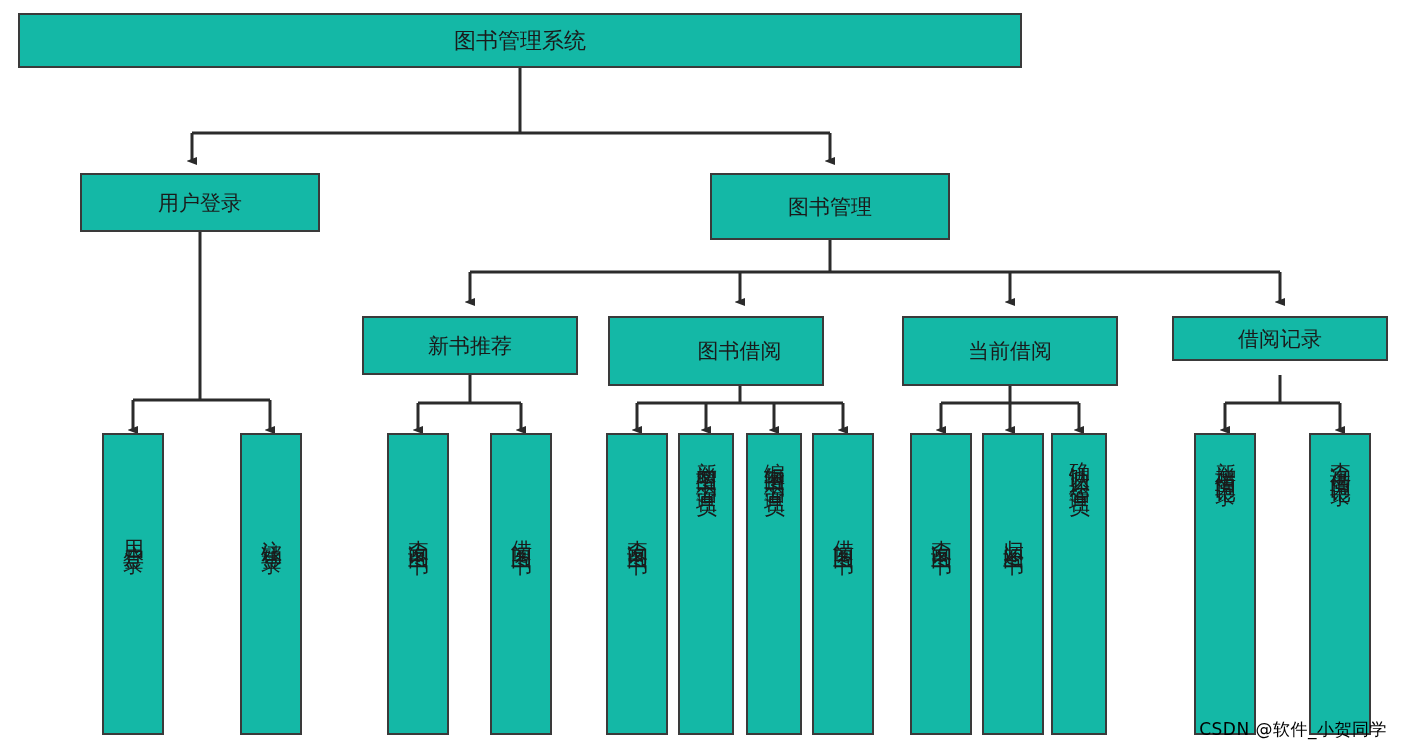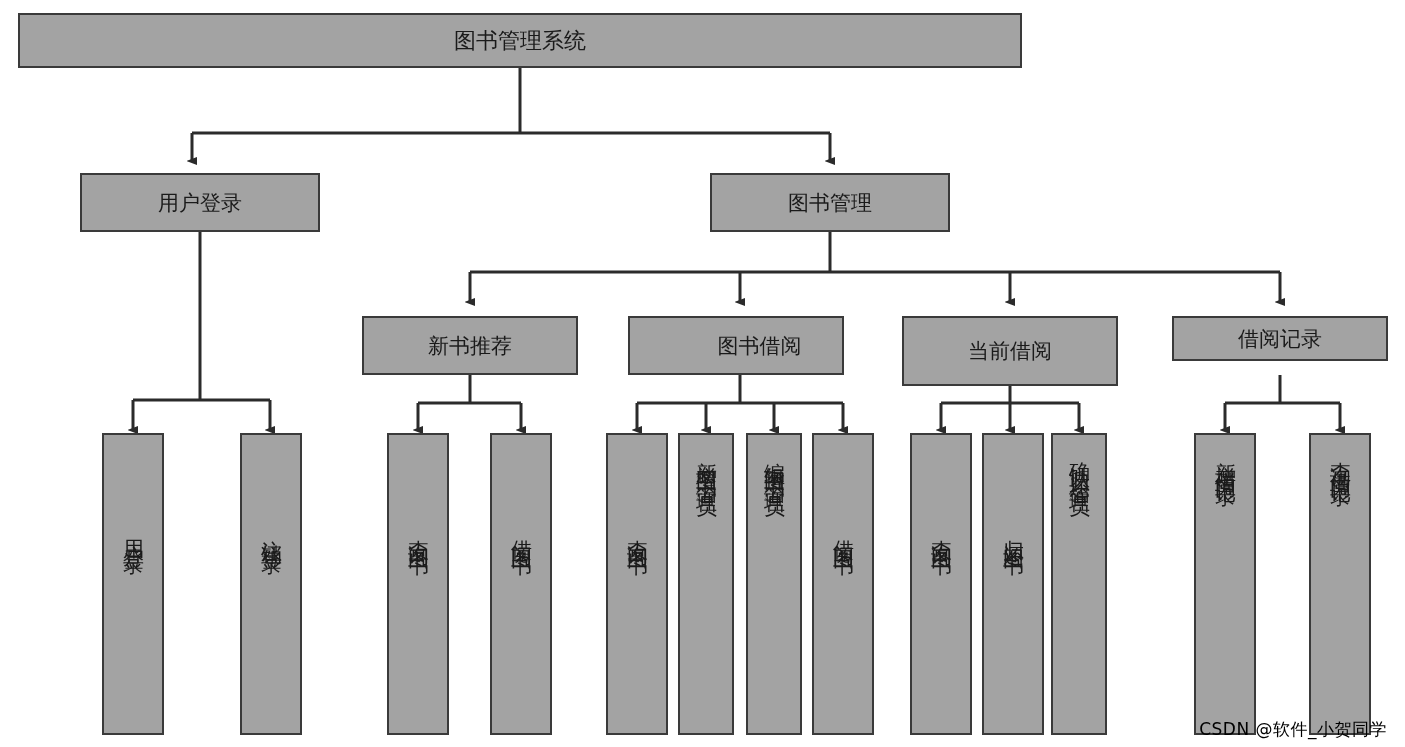--- a/index.html
+++ b/index.html
@@ -14,21 +14,21 @@
     position: relative;
     width: 1405px;
     height: 747px;
     background: #ffffff;
     overflow: hidden;
   }
   .node {
     position: absolute;
     box-sizing: border-box;
     border: 2px solid #3a3a3a;
-    background: #a3a3a3;
+    background: #14b8a6;
     display: flex;
     align-items: center;
     justify-content: center;
     color: #1a1a1a;
   }
   .node.root {
     font-size: 22px;
   }
   .node.lvl1 {
     font-size: 21px;
@@ -129,29 +129,29 @@
   </svg>
 
   <div class="node root" style="left:18px; top:13px; width:1004px; height:55px;">
     <span>图书管理系统</span>
   </div>
 
   <div class="node lvl1" style="left:80px; top:173px; width:240px; height:59px;">
     <span>用户登录</span>
   </div>
 
-  <div class="node lvl1" style="left:710px; top:173px; width:240px; height:59px;">
+  <div class="node lvl1" style="left:710px; top:173px; width:240px; height:67px;">
     <span>图书管理</span>
   </div>
 
   <div class="node lvl2" style="left:362px; top:316px; width:216px; height:59px;">
     <span>新书推荐</span>
   </div>
 
-  <div class="node lvl2" style="left:628px; top:316px; width:216px; height:59px;padding-left:47px;">
+  <div class="node lvl2" style="left:608px; top:316px; width:216px; height:70px;padding-left:47px;">
     <span>图书借阅</span>
   </div>
 
   <div class="node lvl2" style="left:902px; top:316px; width:216px; height:70px;">
     <span>当前借阅</span>
   </div>
 
   <div class="node lvl2" style="left:1172px; top:316px; width:216px; height:45px;">
     <span>借阅记录</span>
   </div>

